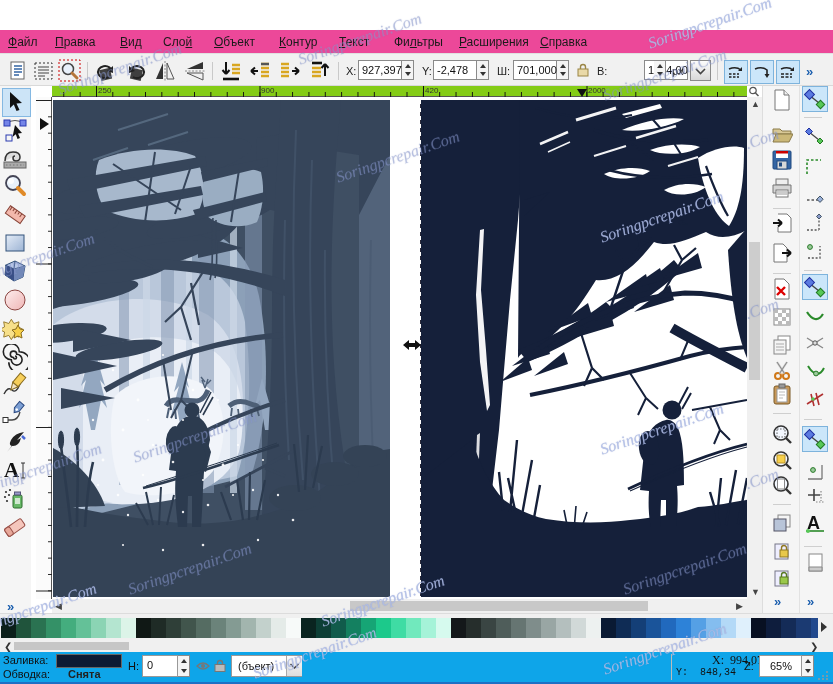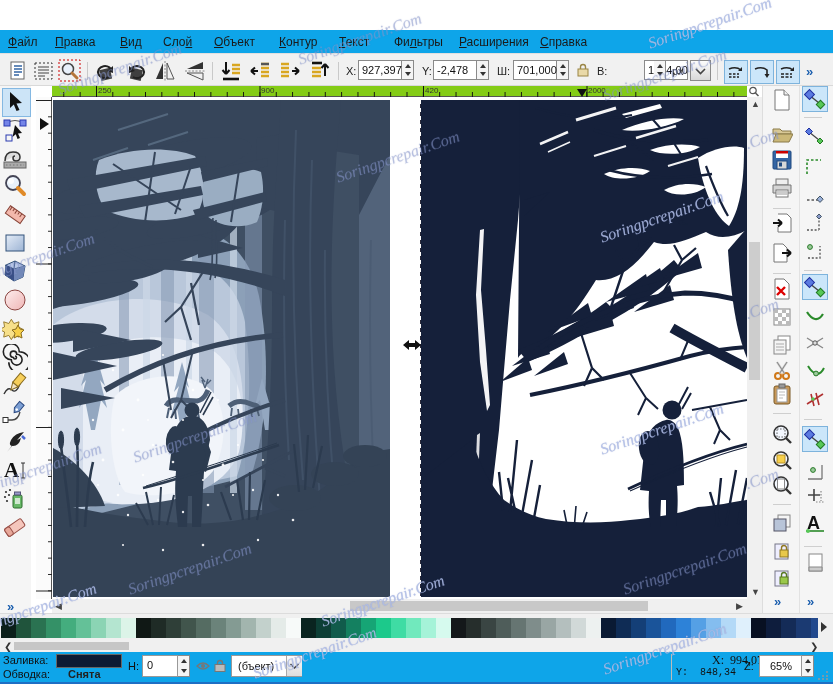--- a/index.html
+++ b/index.html
@@ -3,21 +3,21 @@
 <style>
 html,body{margin:0;padding:0}
 body{width:833px;height:684px;position:relative;font-family:"Liberation Sans",sans-serif;background:#fff;overflow:hidden}
 #win{position:absolute;left:0;top:0;width:833px;height:684px}
 .abs{position:absolute}
 
 #titlebar{position:absolute;left:0;top:0;width:100%;height:30px;background:#fff;border-top:2px solid #1f6fc4}
 #title{position:absolute;left:33px;top:8px;font-size:12px;color:#111}
 .capbtn{position:absolute;top:0;width:45px;height:30px;color:#111;text-align:center}
 
-#menubar{position:absolute;left:0;top:30px;width:100%;height:23px;background:#0ea5e9;font-size:12px;color:#1a1a1a}
+#menubar{position:absolute;left:0;top:30px;width:100%;height:23px;background:#ec4899;font-size:12px;color:#1a1a1a}
 #menubar span{position:absolute;top:5px}
 
 #toolbar{position:absolute;left:0;top:53px;width:100%;height:33px;background:#f1f1f1;border-top:1px solid #e0e0e0;border-bottom:1px solid #d9d9d9;box-sizing:border-box}
 .tsep{position:absolute;top:8px;width:1px;height:18px;background:#c9c9c9}
 .tlab{position:absolute;top:11px;font-size:11px;color:#222}
 .tfield{position:absolute;top:6px;height:20px;background:#fff;border:1px solid #8a8a8a;box-sizing:border-box;font-size:11px;color:#111;padding:3px 2px 0 3px}
 .spin{position:absolute;top:6px;width:12px;height:20px;border:1px solid #8a8a8a;border-left:none;background:#f4f4f4;box-sizing:border-box}
 .spin:before{content:"";position:absolute;left:2.5px;top:3px;border:3.5px solid transparent;border-bottom:4px solid #333;border-top:none}
 .spin:after{content:"";position:absolute;left:2.5px;bottom:3px;border:3.5px solid transparent;border-top:4px solid #333;border-bottom:none}
 .bluebtn{position:absolute;top:6px;width:24px;height:24px;background:#cbe6fa;border:1px solid #7db3dc;box-sizing:border-box}

